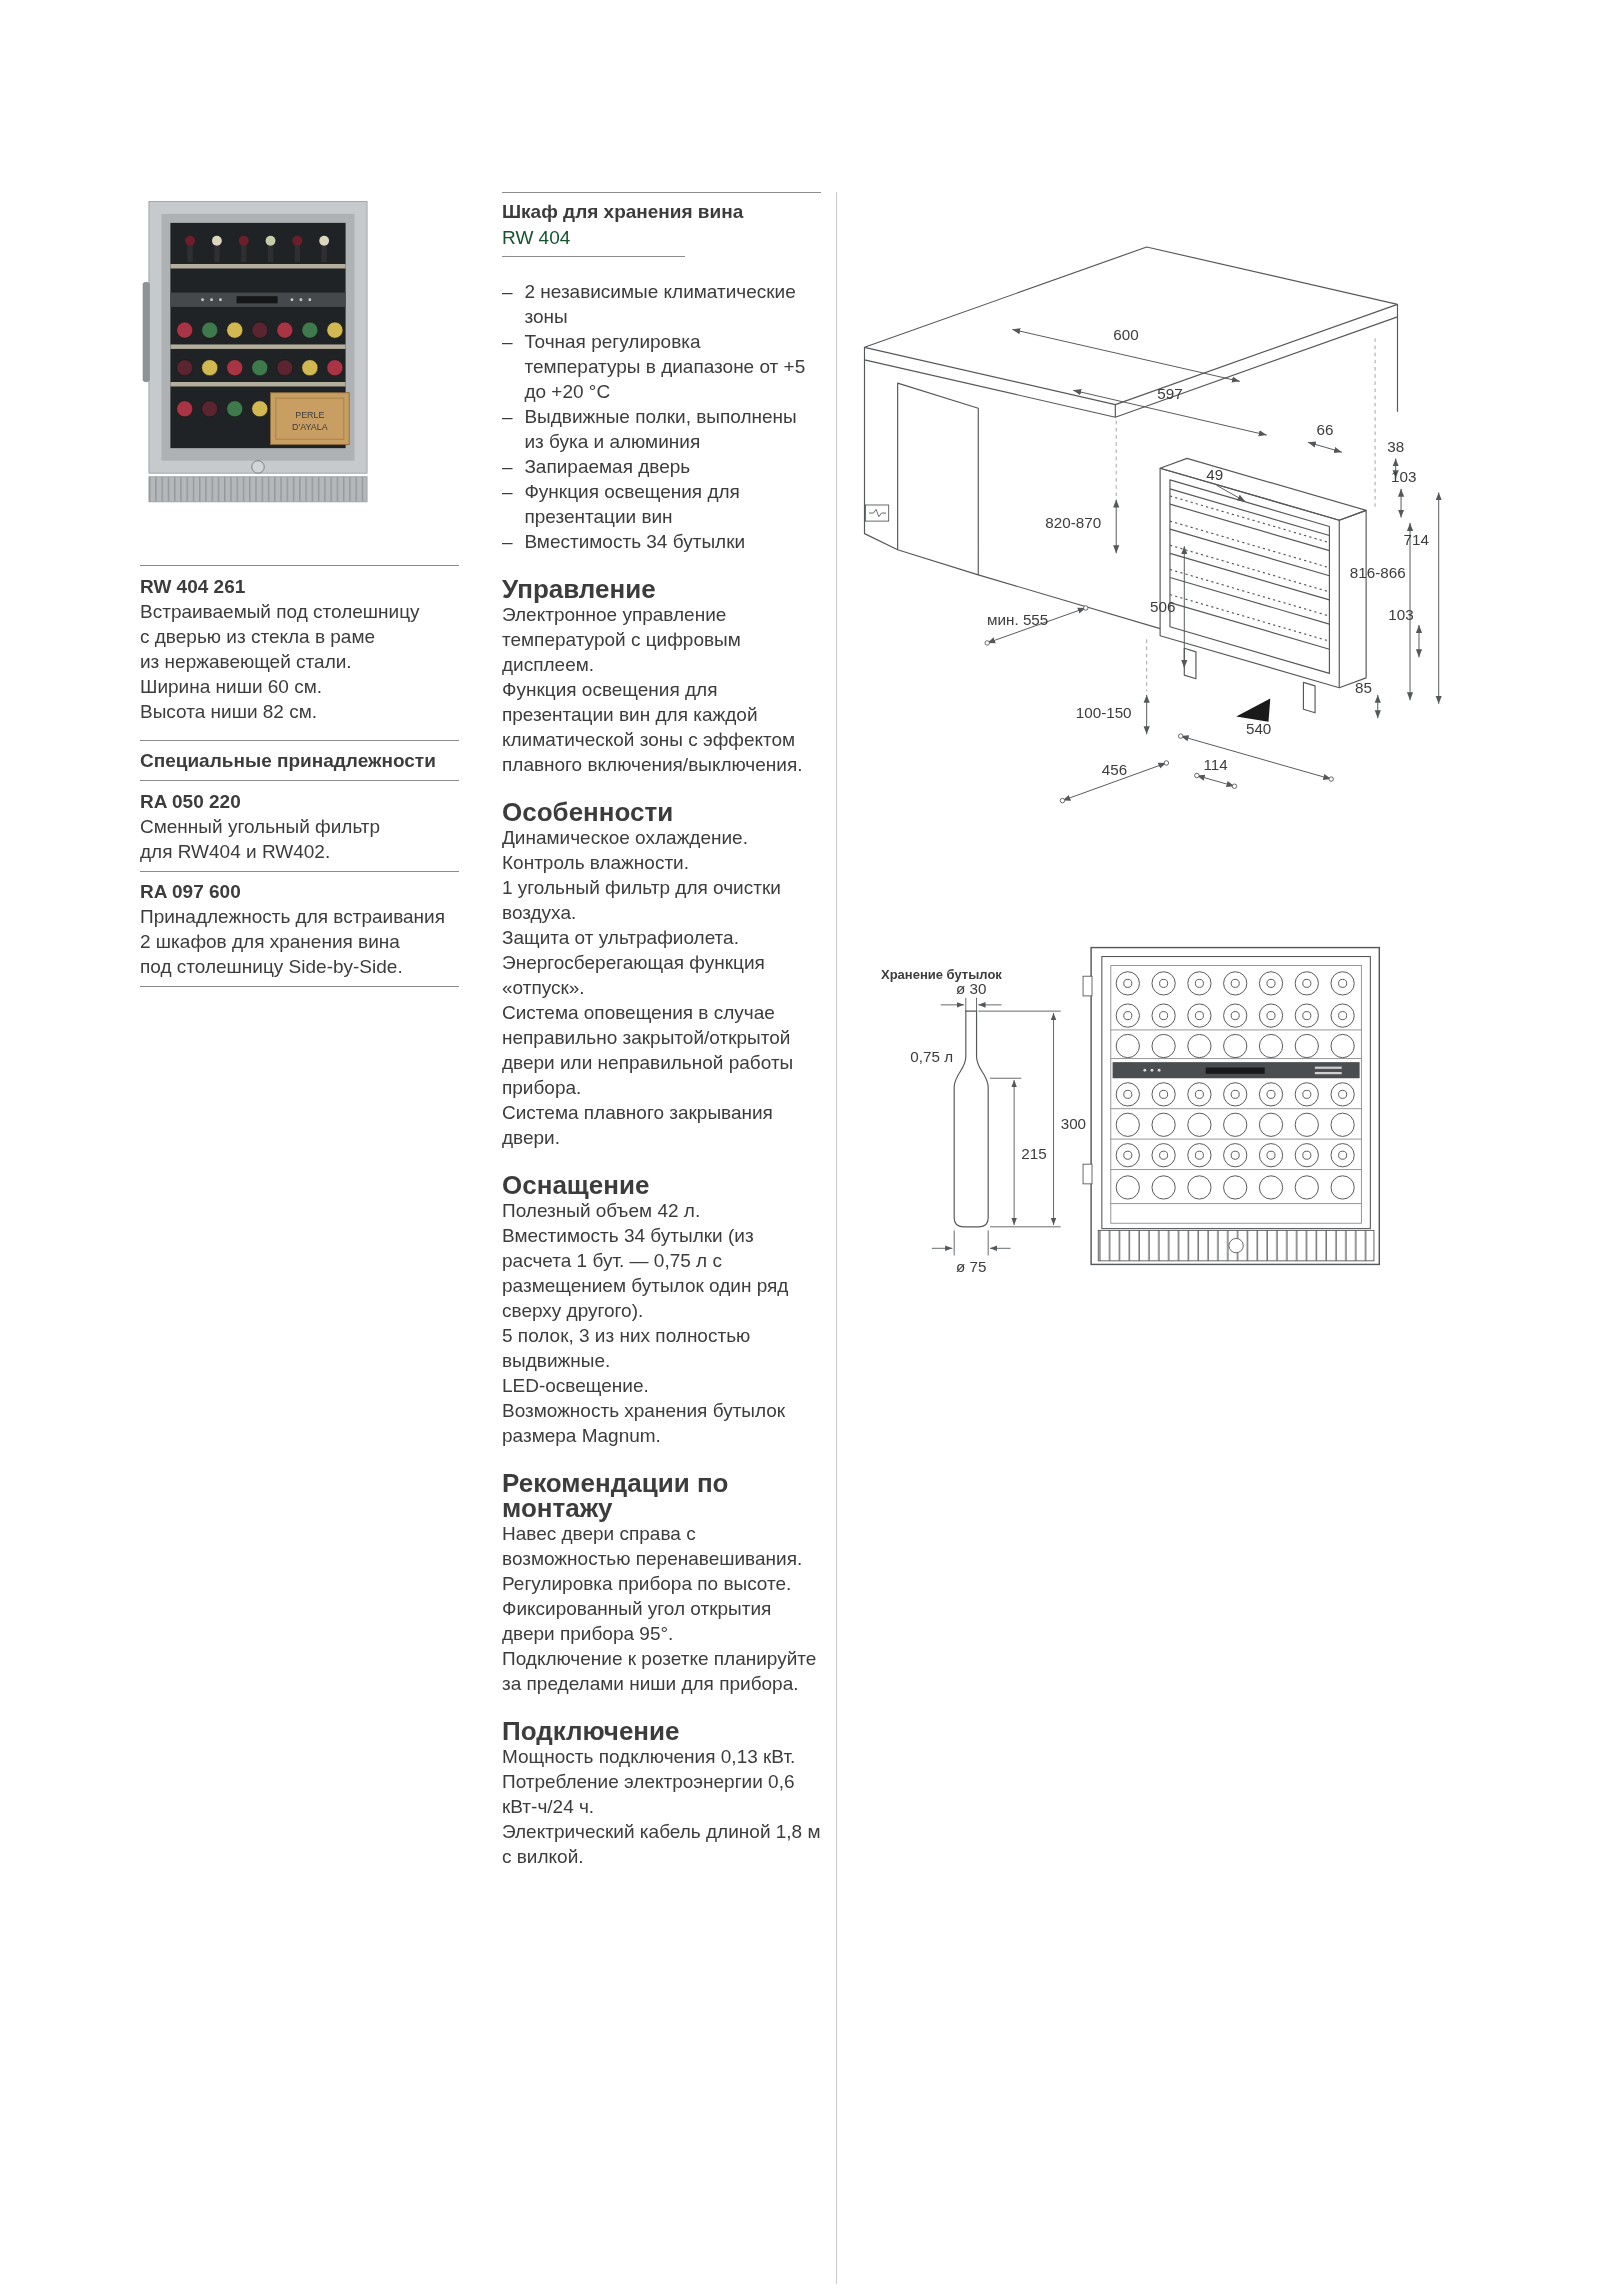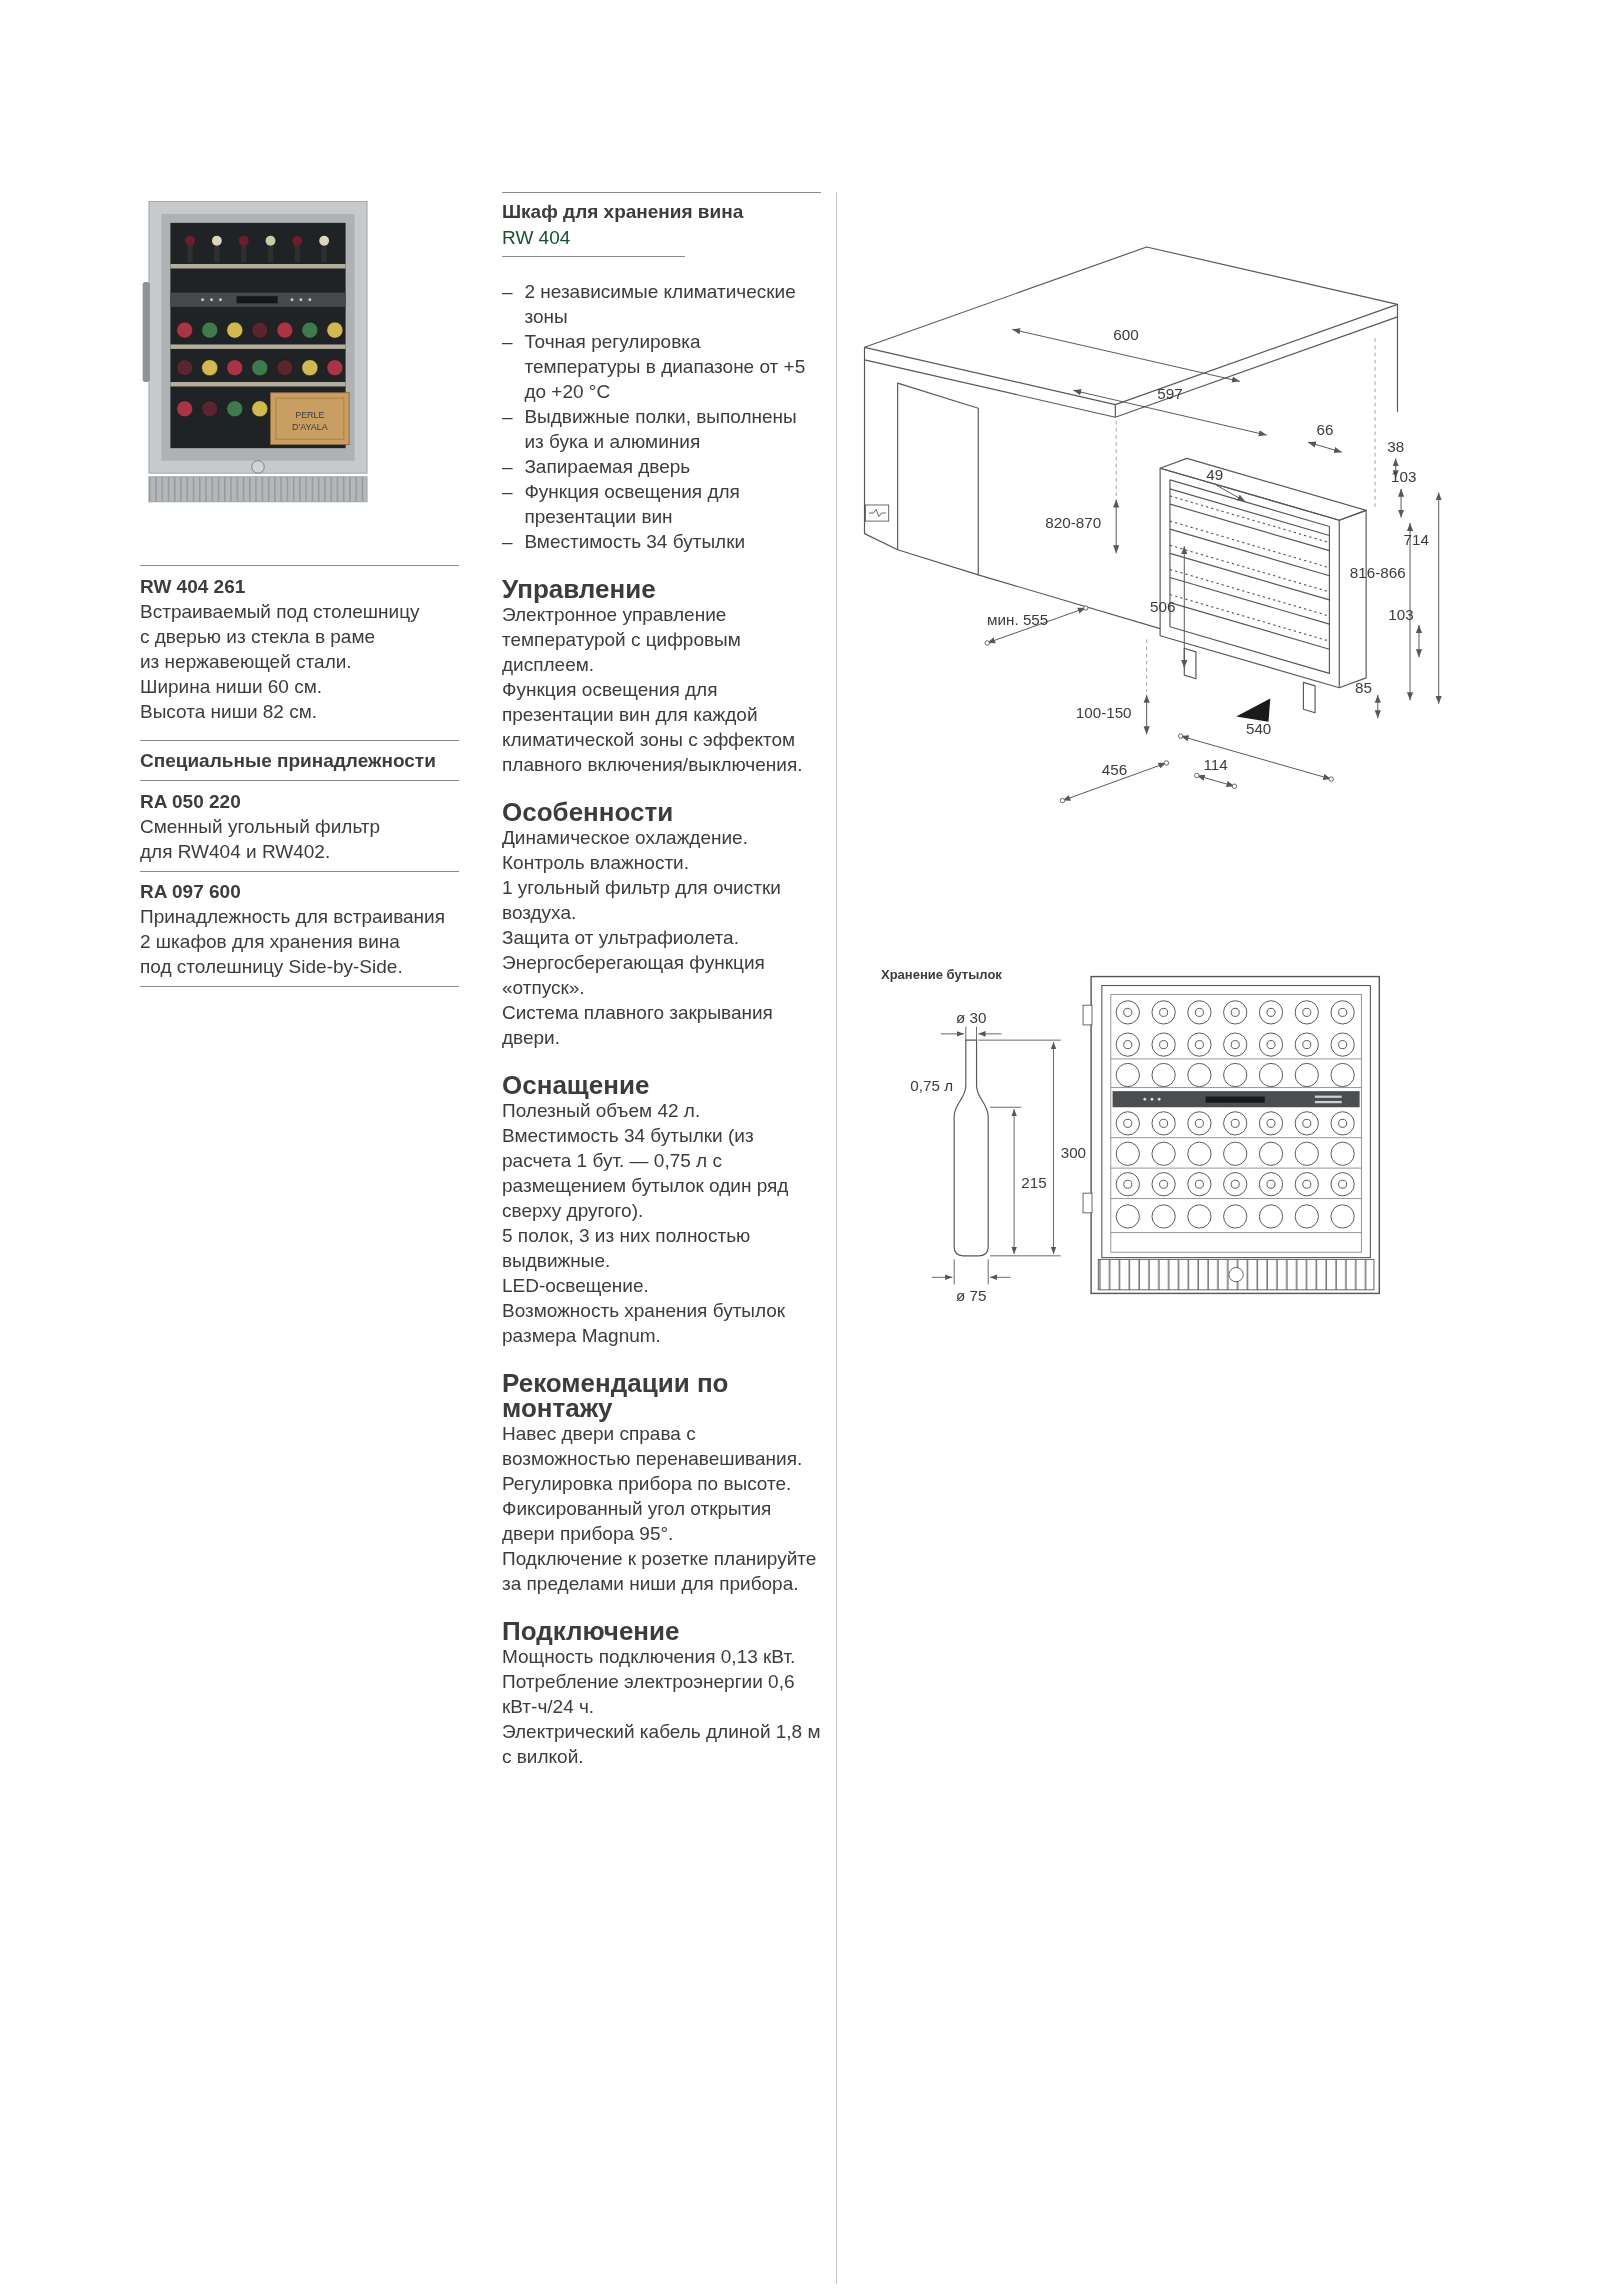--- a/index.html
+++ b/index.html
@@ -21,21 +21,21 @@
   .model{color:#14532d;margin-top:0.9px;}
   .model-rule{width:183px;margin-top:6.3px;}
   .features{margin-top:21.5px;}
   .feature{display:flex;}
   .feature .dash{width:22.4px;flex:none;}
   h2{font-size:26px;line-height:25px;font-weight:bold;margin:23px 0 0;}
   .pline{margin:0;}
 
   .diagram1{position:absolute;left:851px;top:204px;}
   .storage-title{position:absolute;left:881px;top:967px;font-size:13px;font-weight:bold;}
-  .diagram2{position:absolute;left:878px;top:973px;}
+  .diagram2{position:absolute;left:878px;top:944px;}
   svg text{font-family:"Liberation Sans",sans-serif;fill:#3c3c3c;}
 </style>
 </head>
 <body>
 
 <div class="vrule"></div>
 
 <div class="col-left">
 
   <div class="photo">
@@ -178,20 +178,21 @@
   <h2>Управление</h2>
   <div class="pline">Электронное управление температурой с цифровым дисплеем.</div>
   <div class="pline">Функция освещения для презентации вин для каждой климатической зоны с эффектом плавного включения/выключения.</div>
 
   <h2>Особенности</h2>
   <div class="pline">Динамическое охлаждение.</div>
   <div class="pline">Контроль влажности.</div>
   <div class="pline">1 угольный фильтр для очистки воздуха.</div>
   <div class="pline">Защита от ультрафиолета.</div>
   <div class="pline">Энергосберегающая функция «отпуск».</div>
+  <div class="pline">Система оповещения в случае неправильно закрытой/открытой двери или неправильной работы прибора.</div>
   <div class="pline">Система плавного закрывания двери.</div>
 
   <h2>Оснащение</h2>
   <div class="pline">Полезный объем 42 л.</div>
   <div class="pline">Вместимость 34 бутылки (из расчета 1 бут. — 0,75 л с размещением бутылок один ряд сверху другого).</div>
   <div class="pline">5 полок, 3 из них полностью выдвижные.</div>
   <div class="pline">LED-освещение.</div>
   <div class="pline">Возможность хранения бутылок размера Magnum.</div>
 
   <h2>Рекомендации по монтажу</h2>

